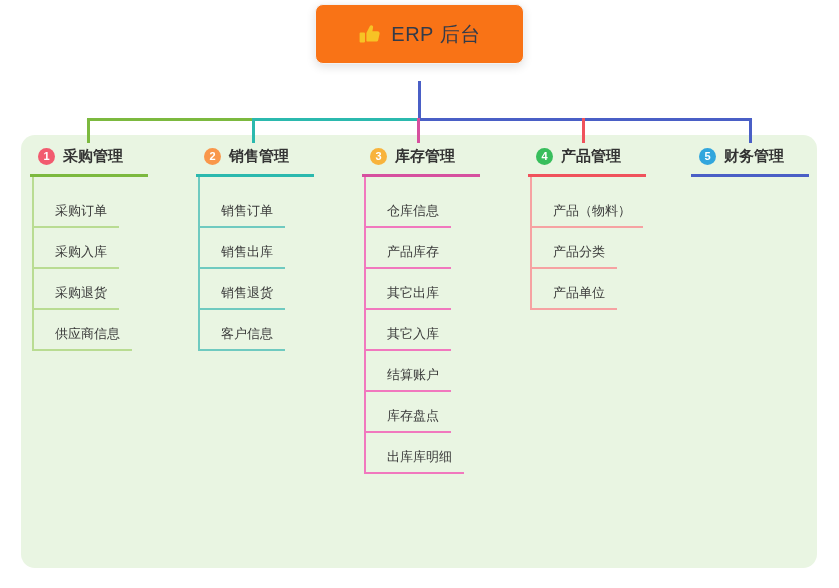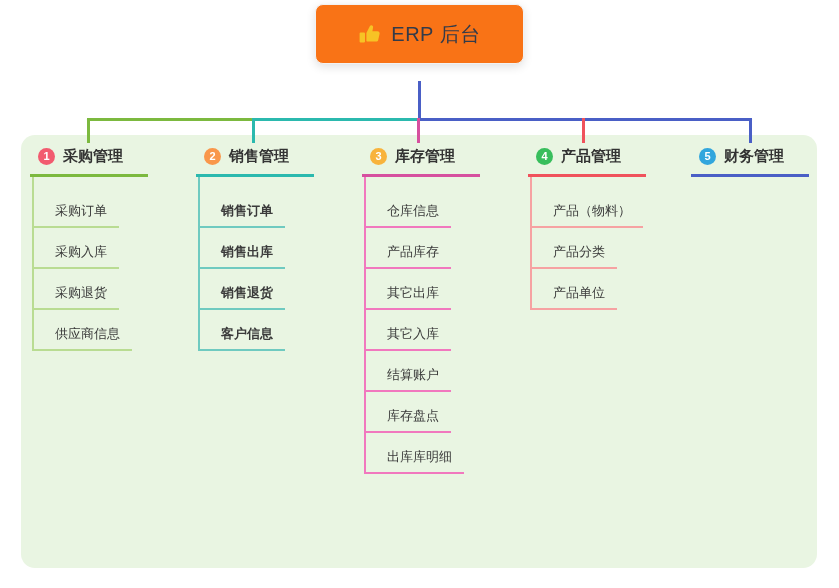--- a/index.html
+++ b/index.html
@@ -67,21 +67,21 @@
   .b4 .children::before{background:#f6a2a2;}
   .b5 .children::before{background:#96a9e6;}
   .row{height:41px;display:flex;align-items:flex-end;}
   .row:first-child{height:51px;}
   .node-label{
     margin-left:2px;padding:0 12px 6px 23px;
     font-size:13px;color:#3a3a3a;white-space:nowrap;
     border-bottom:2px solid #000;cursor:default;
   }
   .b1 .node-label{border-color:#b9dc92;}
-  .b2 .node-label{border-color:#6fcac0;font-weight:bold;}
+  .b2 .node-label{border-color:#6fcac0;}
   .b3 .node-label{border-color:#f178be;}
   .b4 .node-label{border-color:#f6a2a2;}
   .b5 .node-label{border-color:#96a9e6;}
 </style>
 </head>
 <body>
 
 <div class="canvas">
 
   <div class="panel"></div>

